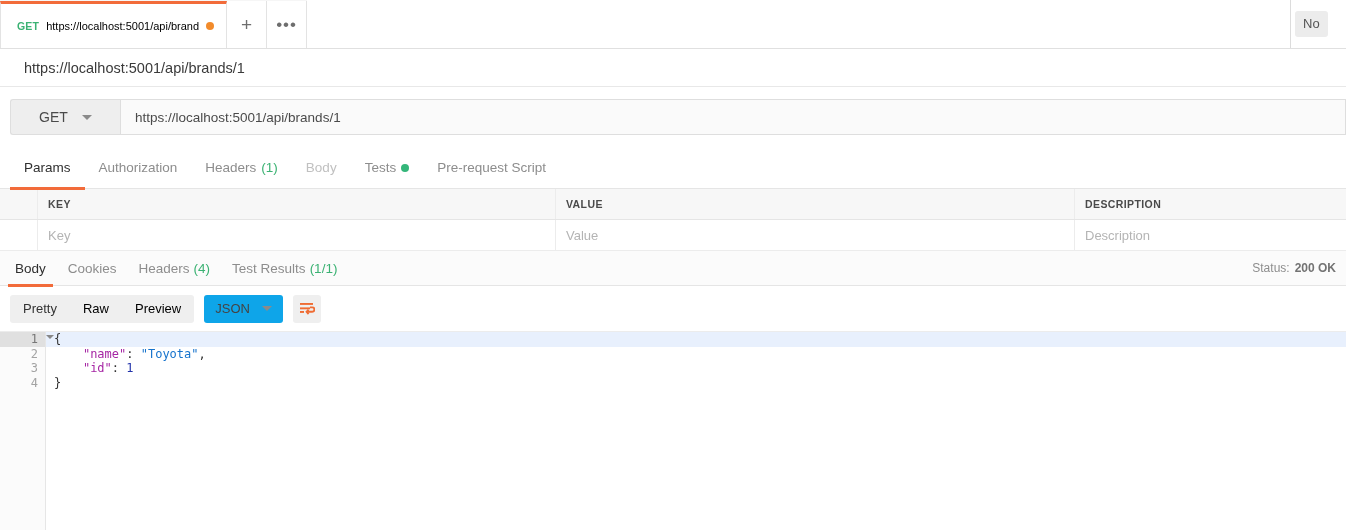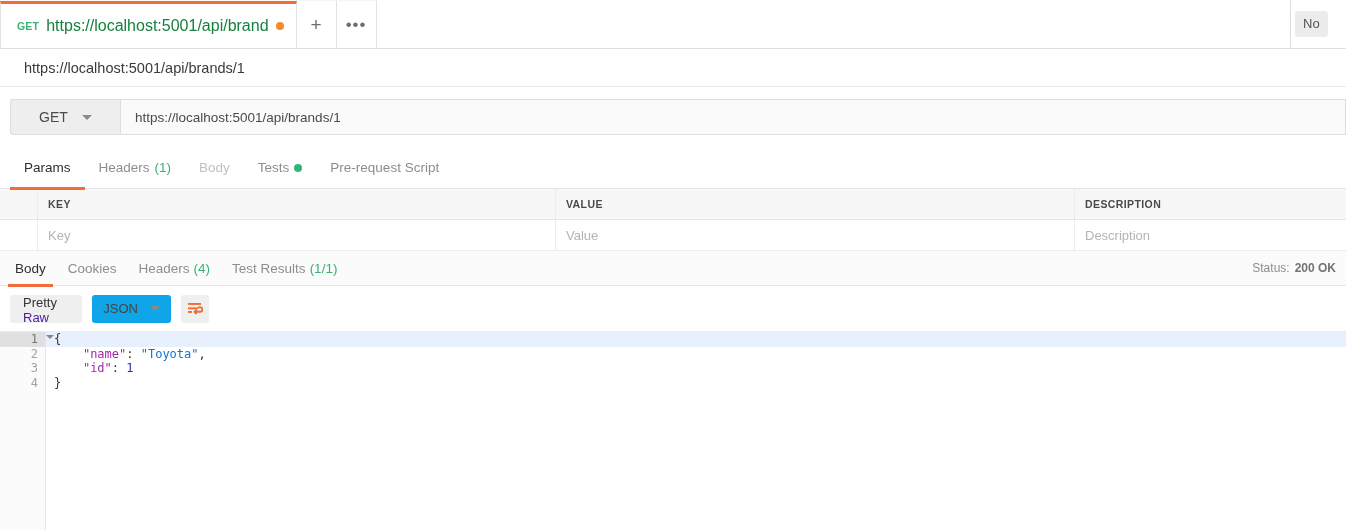--- a/index.html
+++ b/index.html
@@ -32,21 +32,21 @@
     gap: 7px;
     font-size: 12.5px;
     white-space: nowrap;
   }
   .req-tab .method {
     color: #3bb273;
     font-size: 10.5px;
     font-weight: bold;
     letter-spacing: .2px;
   }
-  .req-tab .tab-url { color: #15803d; font-size: 16px; }
+  .req-tab .tab-url { color: #000000; font-size: 11px; }
   .unsaved-dot {
     width: 8px; height: 8px; border-radius: 50%;
     background: #f28b2b;
     flex: 0 0 auto;
   }
   .tab-btn {
     width: 40px; height: 47px;
     background: #ffffff;
     border-right: 1px solid #e3e3e3;
     display: flex; align-items: center; justify-content: center;
@@ -225,27 +225,26 @@
     gap: 10px;
     padding-left: 10px;
     border-bottom: 1px solid #ececec;
   }
   .seg {
     display: flex;
     background: #efefef;
     border-radius: 3px;
     height: 28px;
     overflow: hidden;
-    flex-direction: column;
   }
   .seg-item {
     display: flex; align-items: center;
     padding: 0 13px;
     font-size: 13px;
-    color: #4c1d95;
+    color: #000000;
   }
   .seg-item.active { color: #333; }
   .fmt-drop {
     display: flex; align-items: center; gap: 12px;
     background: #0ea5e9;
     border-radius: 3px;
     height: 28px;
     padding: 0 11px;
     font-size: 13px;
     color: #444;
@@ -333,20 +332,23 @@
     <span class="caret"></span>
   </div>
   <div class="url-input">https://localhost:5001/api/brands/1</div>
 </div>
 
 <div class="req-tabs">
   <div class="rtab active">
     <span>Params</span>
   </div>
   <div class="rtab">
+    <span>Authorization</span>
+  </div>
+  <div class="rtab">
     <span>Headers</span>
     <span class="count-green">(1)</span>
   </div>
   <div class="rtab disabled">
     <span>Body</span>
   </div>
   <div class="rtab">
     <span>Tests</span>
     <span class="green-dot"></span>
   </div>

